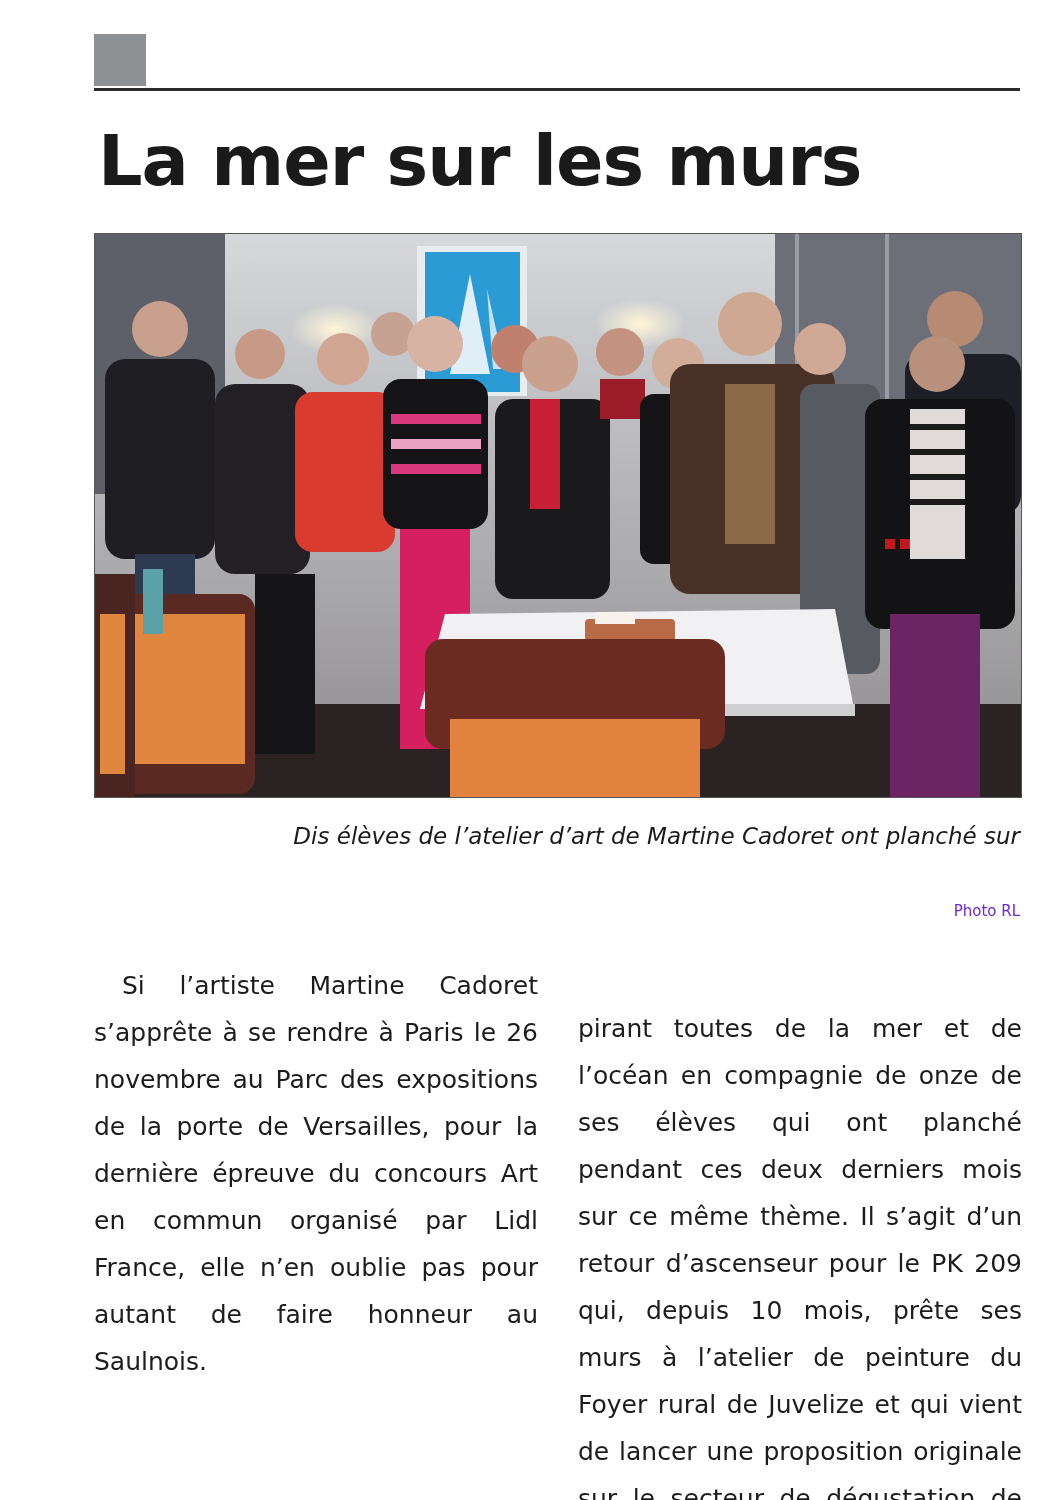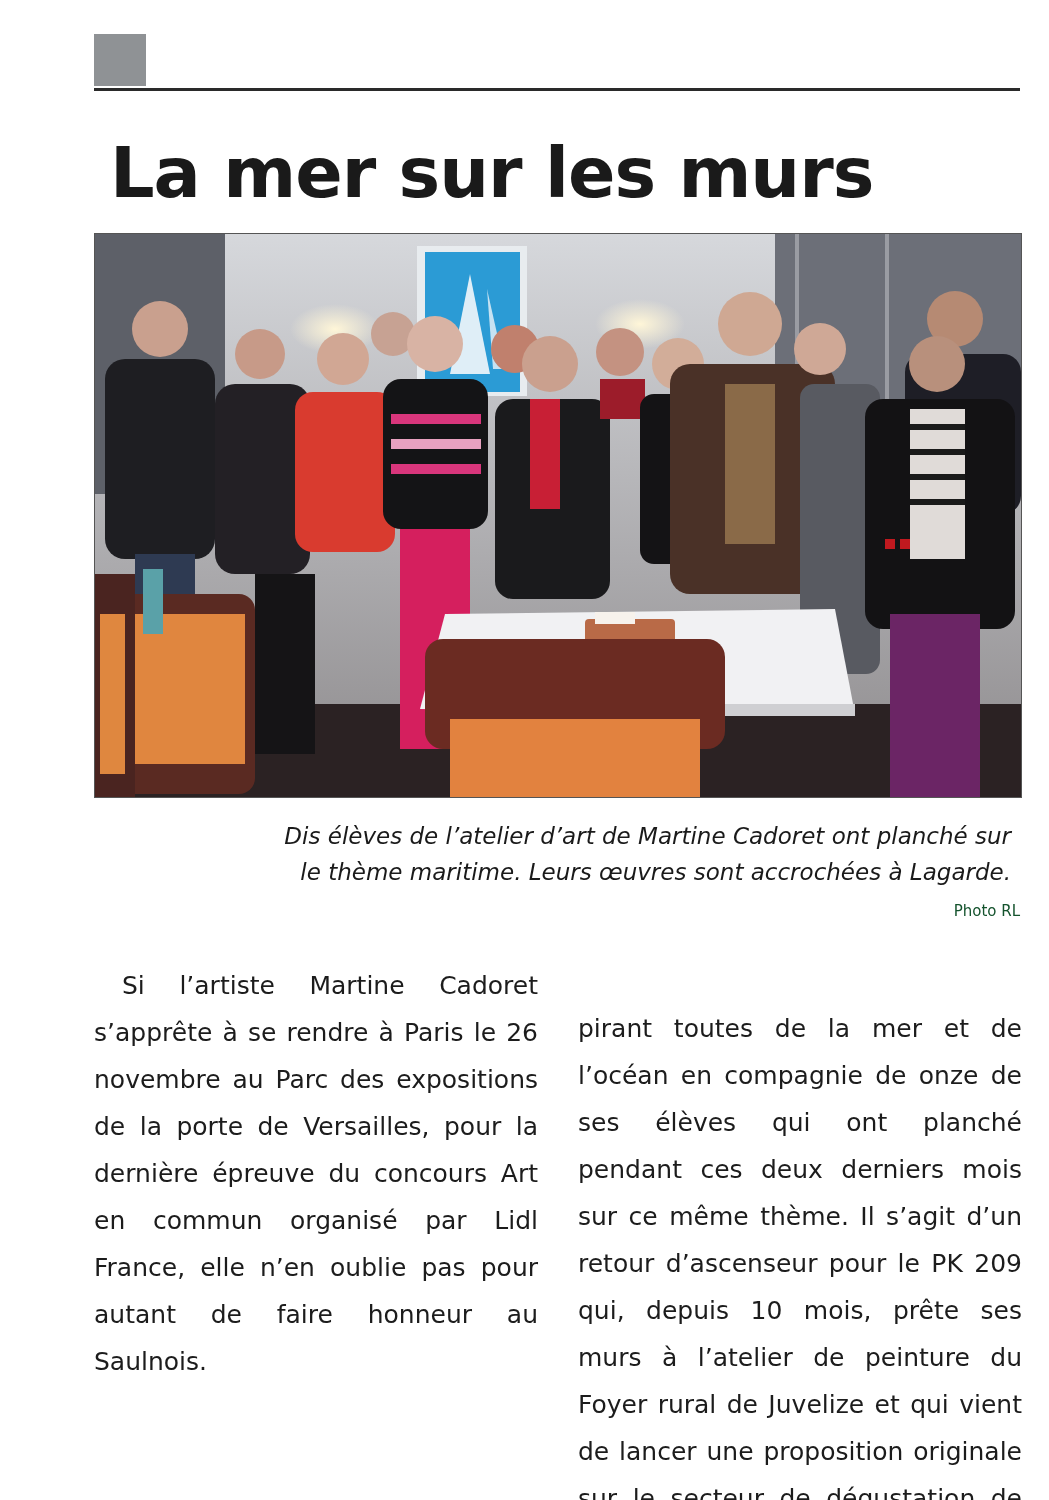--- a/index.html
+++ b/index.html
@@ -8,39 +8,39 @@
     .section-header { position: absolute; left: 94px; top: 30px; width: 926px; height: 62px; }
     .section-square { position: absolute; left: 0; top: 4px; width: 52px; height: 52px; background: #8f9295; }
     .section-title { position: absolute; left: 58px; top: -6px; font-family: "DejaVu Sans", sans-serif; font-weight: bold; font-size: 57px; letter-spacing: -1px; color: #1b1b1b; line-height: 70px; }
     .section-rule { position: absolute; left: 94px; top: 88px; width: 926px; height: 3px; background: #2a2a2a; }
 
     .headline { position: absolute; left: 94px; top: 112px; font-family: "DejaVu Sans", sans-serif; font-weight: bold; font-size: 70px; letter-spacing: -1px; color: #1a1a1a; line-height: 90px; white-space: nowrap; }
 
     .photo { position: absolute; left: 94px; top: 233px; width: 926px; height: 563px; overflow: hidden; background: #3a3334; border: 1px solid #555; }
     .photo svg { display: block; }
 
-    .caption { position: absolute; left: 85px; top: 818px; width: 926px; text-align: right; font-family: "DejaVu Sans", sans-serif; font-style: italic; font-size: 23px; line-height: 36px; color: #1a1a1a; }
-    .credit { position: absolute; right: 29px; top: 902px; font-family: "DejaVu Sans", sans-serif; font-size: 15px; color: #14532d; }
+    .caption { position: absolute; left: 94px; top: 818px; width: 926px; text-align: right; font-family: "DejaVu Sans", sans-serif; font-style: italic; font-size: 23px; line-height: 36px; color: #1a1a1a; }
+    .credit { position: absolute; right: 29px; top: 902px; font-family: "DejaVu Sans", sans-serif; font-size: 15px; color: #6d28d9; }
 
     .body-cols { position: absolute; left: 94px; top: 962px; width: 926px; }
     .col { position: absolute; top: 0; width: 444px; font-family: "DejaVu Sans", sans-serif; font-size: 25px; line-height: 47px; color: #1c1c1c; text-align: justify; hyphens: manual; }
     .col.left { left: 0; }
     .col.right { left: 484px; }
     .col p { margin: 0; text-indent: 28px; }
     .col.right p { text-indent: 0; margin-top: 43px; }
   </style>
 </head>
 <body>
 
 <div class="section-header">
   <div class="section-square"></div>
 </div>
 <div class="section-rule"></div>
 
-<h1 class="headline" style="margin:16px;">La mer sur les murs</h1>
+<h1 class="headline" style="margin:4px;">La mer sur les murs</h1>
 
 <div class="photo" title="Élèves de l'atelier d'art de Martine Cadoret">
   <svg width="926" height="563" viewBox="0 0 926 563" xmlns="http://www.w3.org/2000/svg">
     <defs>
       <linearGradient id="wall" x1="0" y1="0" x2="0" y2="1">
         <stop offset="0" stop-color="#d6d8dc"></stop>
         <stop offset="1" stop-color="#8d8a8c"></stop>
       </linearGradient>
       <radialGradient id="lamp" cx="0.5" cy="0.5" r="0.5">
         <stop offset="0" stop-color="#fff6d8"></stop>
@@ -122,21 +122,20 @@
       <rect x="35" y="380" width="115" height="150" fill="#e0863f"></rect>
       <rect x="0" y="340" width="40" height="223" fill="#4a2420"></rect>
       <rect x="5" y="380" width="25" height="160" fill="#df873f"></rect>
       <rect x="48" y="335" width="20" height="65" fill="#5aa1a8"></rect>
     </g>
   </svg>
 </div>
 
 <div class="caption">
   <div>Dis élèves de l’atelier d’art de Martine Cadoret ont planché sur</div>
-  <div>le thème maritime. Leurs œuvres sont accrochées à Lagarde.</div>
 </div>
 <div class="credit">Photo RL</div>
 
 <div class="body-cols">
   <div class="col left">
     <p>Si l’artiste Martine Cadoret s’apprête à se rendre à Paris le 26 novembre au Parc des expo­sitions de la porte de Versailles, pour la dernière épreuve du con­cours Art en commun organisé par Lidl France, elle n’en oublie pas pour autant de faire hon­neur au Saulnois.</p>
   </div>
   <div class="col right">
     <p>pirant toutes de la mer et de l’océan en compagnie de onze de ses élèves qui ont planché pendant ces deux derniers mois sur ce même thème. Il s’agit d’un retour d’ascenseur pour le PK 209 qui, depuis 10 mois, prête ses murs à l’atelier de pein­ture du Foyer rural de Juvelize et qui vient de lancer une proposi­tion originale sur le secteur de dégustation de fruits de mer.</p>
   </div>

